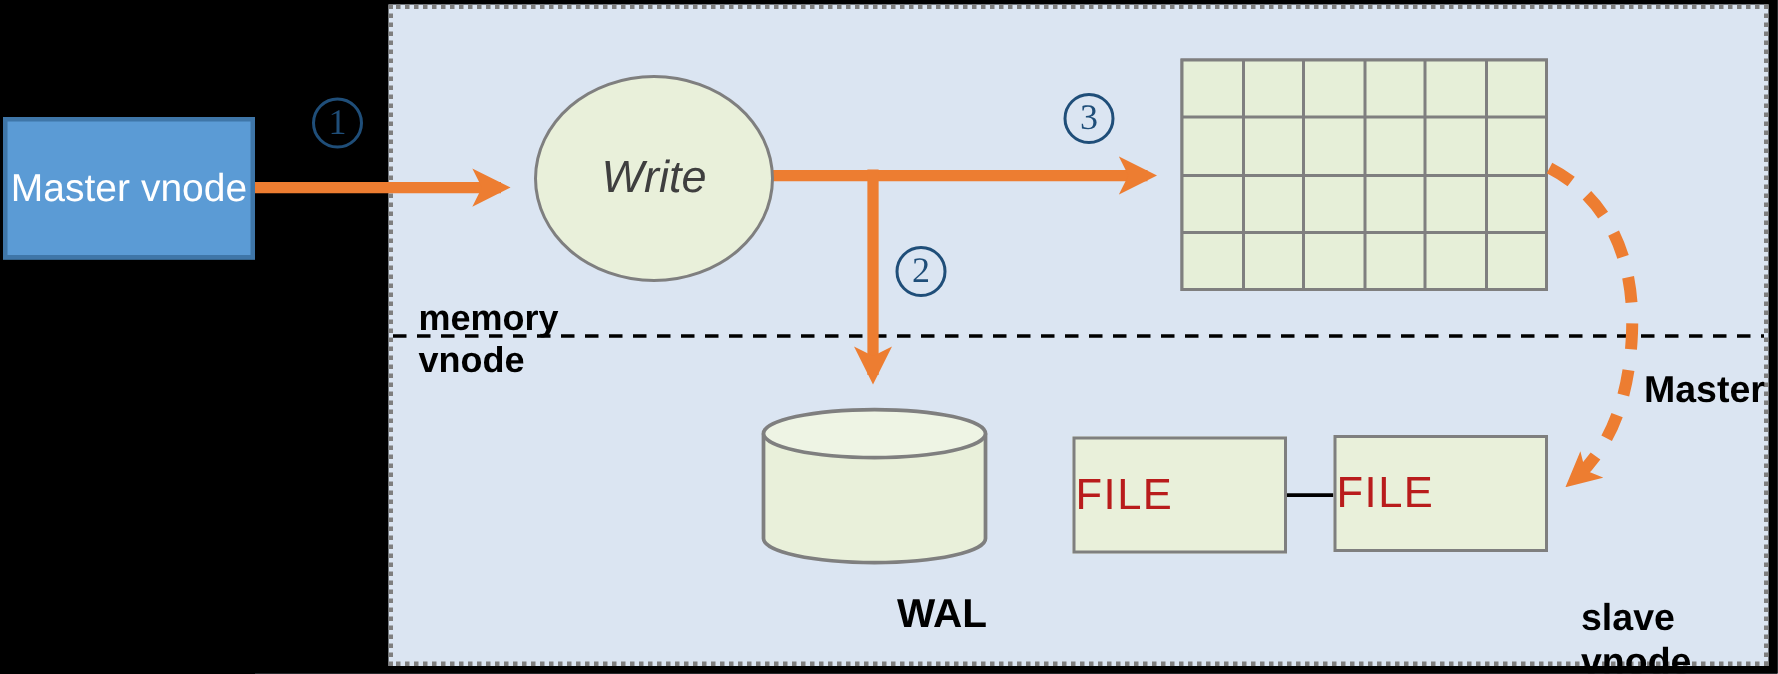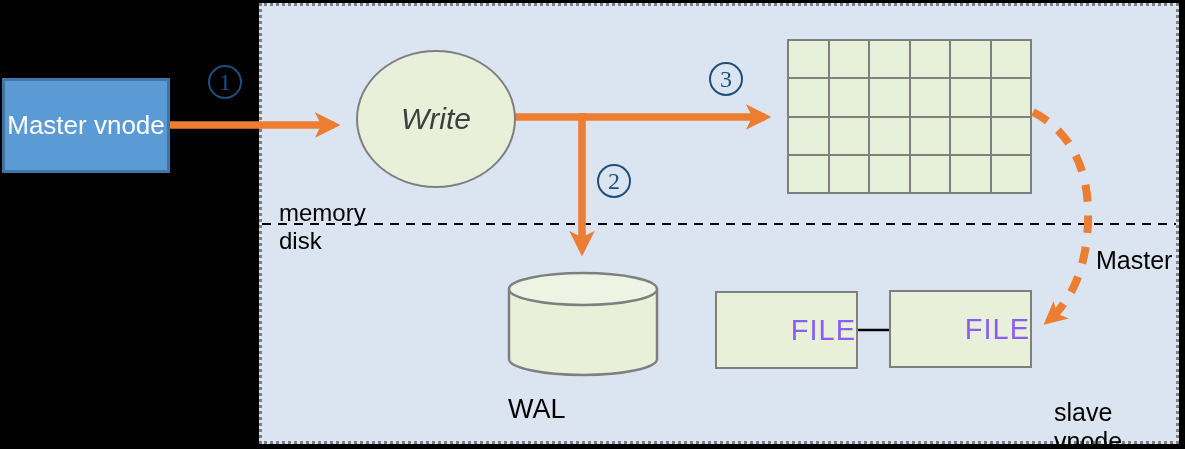--- a/index.html
+++ b/index.html
@@ -61,54 +61,54 @@
   }
   .memtable .cell { background: #e6efd8; }
   
   .file-box {
     position: absolute;
     width: 139px; height: 74px;
     background: #e9f0da;
     border: 2.5px solid #7f7f7f;
     display: flex;
     align-items: center;
-    justify-content: flex-end;
+    justify-content: flex-start;
     font-size: 29px;
-    color: #8b5cf6;
+    color: #b91c1c;
     letter-spacing: 1px;
   }
   #file1 { left: 715px; top: 291px; }
   #file2 { left: 889px; top: 290px; }
   
   .wal-label {
     position: absolute;
     left: 508px; top: 394px;
     width: 150px;
-    text-align: left;
+    text-align: right;
     font-size: 27px;
     color: #000;
   }
   
   .step-circle {
     position: absolute;
     width: 30px; height: 30px;
     border: 2.5px solid #1f4e79;
     border-radius: 50%;
     color: #1f4e79;
     font-family: "Liberation Serif", serif;
     font-size: 24px;
     display: flex;
     align-items: center;
     justify-content: center;
   }
   #step1 { left: 208px; top: 65px; }
   #step2 { left: 597px; top: 164px; }
   #step3 { left: 709px; top: 62px; }
   
-  .txt { position: absolute; color: #000; }
+  .txt { position: absolute; color: #000; font-weight: bold; }
   #memory-label { left: 279px; top: 199px; font-size: 24px; }
   #disk-label   { left: 279px; top: 227px; font-size: 24px; }
   #flush-label  { left: 1096px; top: 246px; font-size: 25px; }
   #slave-label  { left: 1054px; top: 398px; font-size: 25px; }
   svg.overlay {
     position: absolute;
     left: 0; top: 0;
     pointer-events: none;
   }
 </style>
@@ -193,18 +193,18 @@
     <span>1</span>
   </div>
   <div class="step-circle" id="step2">
     <span>2</span>
   </div>
   <div class="step-circle" id="step3">
     <span>3</span>
   </div>
 
   <div class="txt" id="memory-label">memory</div>
-  <div class="txt" id="disk-label">disk</div>
+  <div class="txt" id="disk-label">vnode</div>
   <div class="txt wal-label">WAL</div>
   <div class="txt" id="flush-label">Master</div>
   <div class="txt" id="slave-label">slave vnode</div>
 
 </div>
 
 </body></html>

